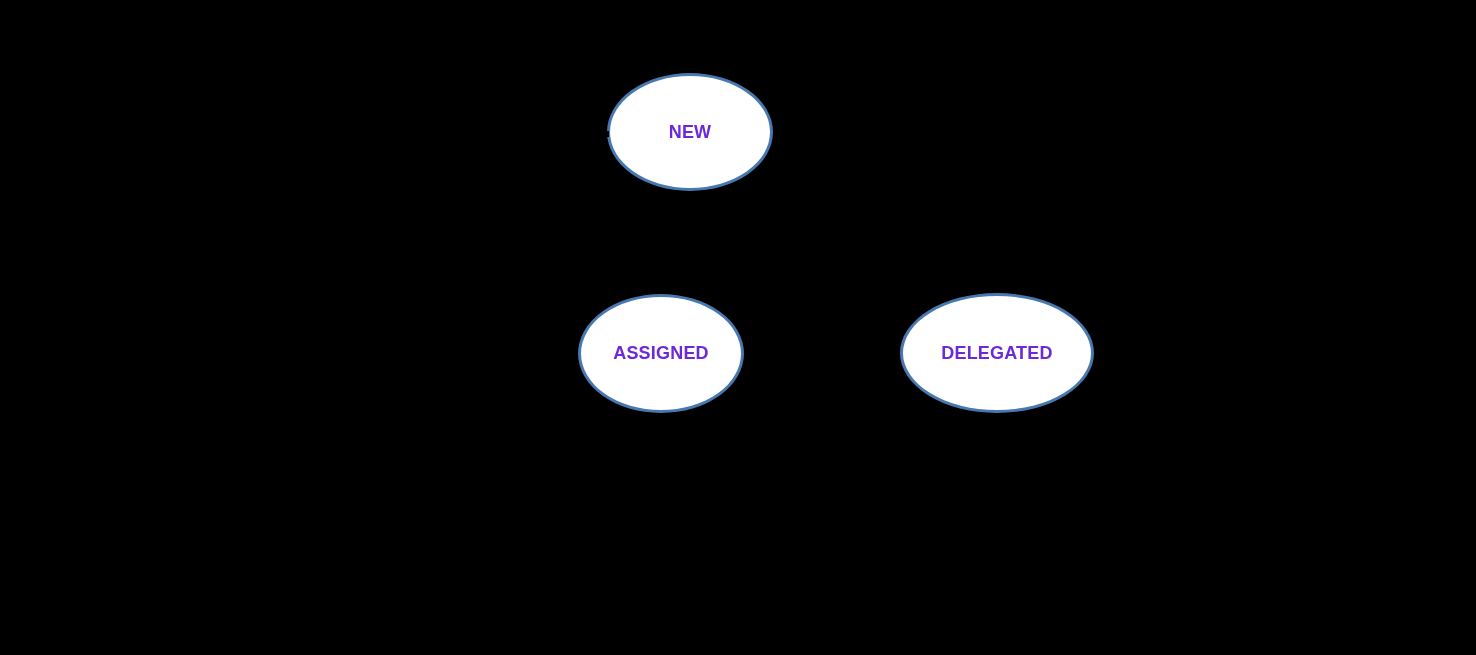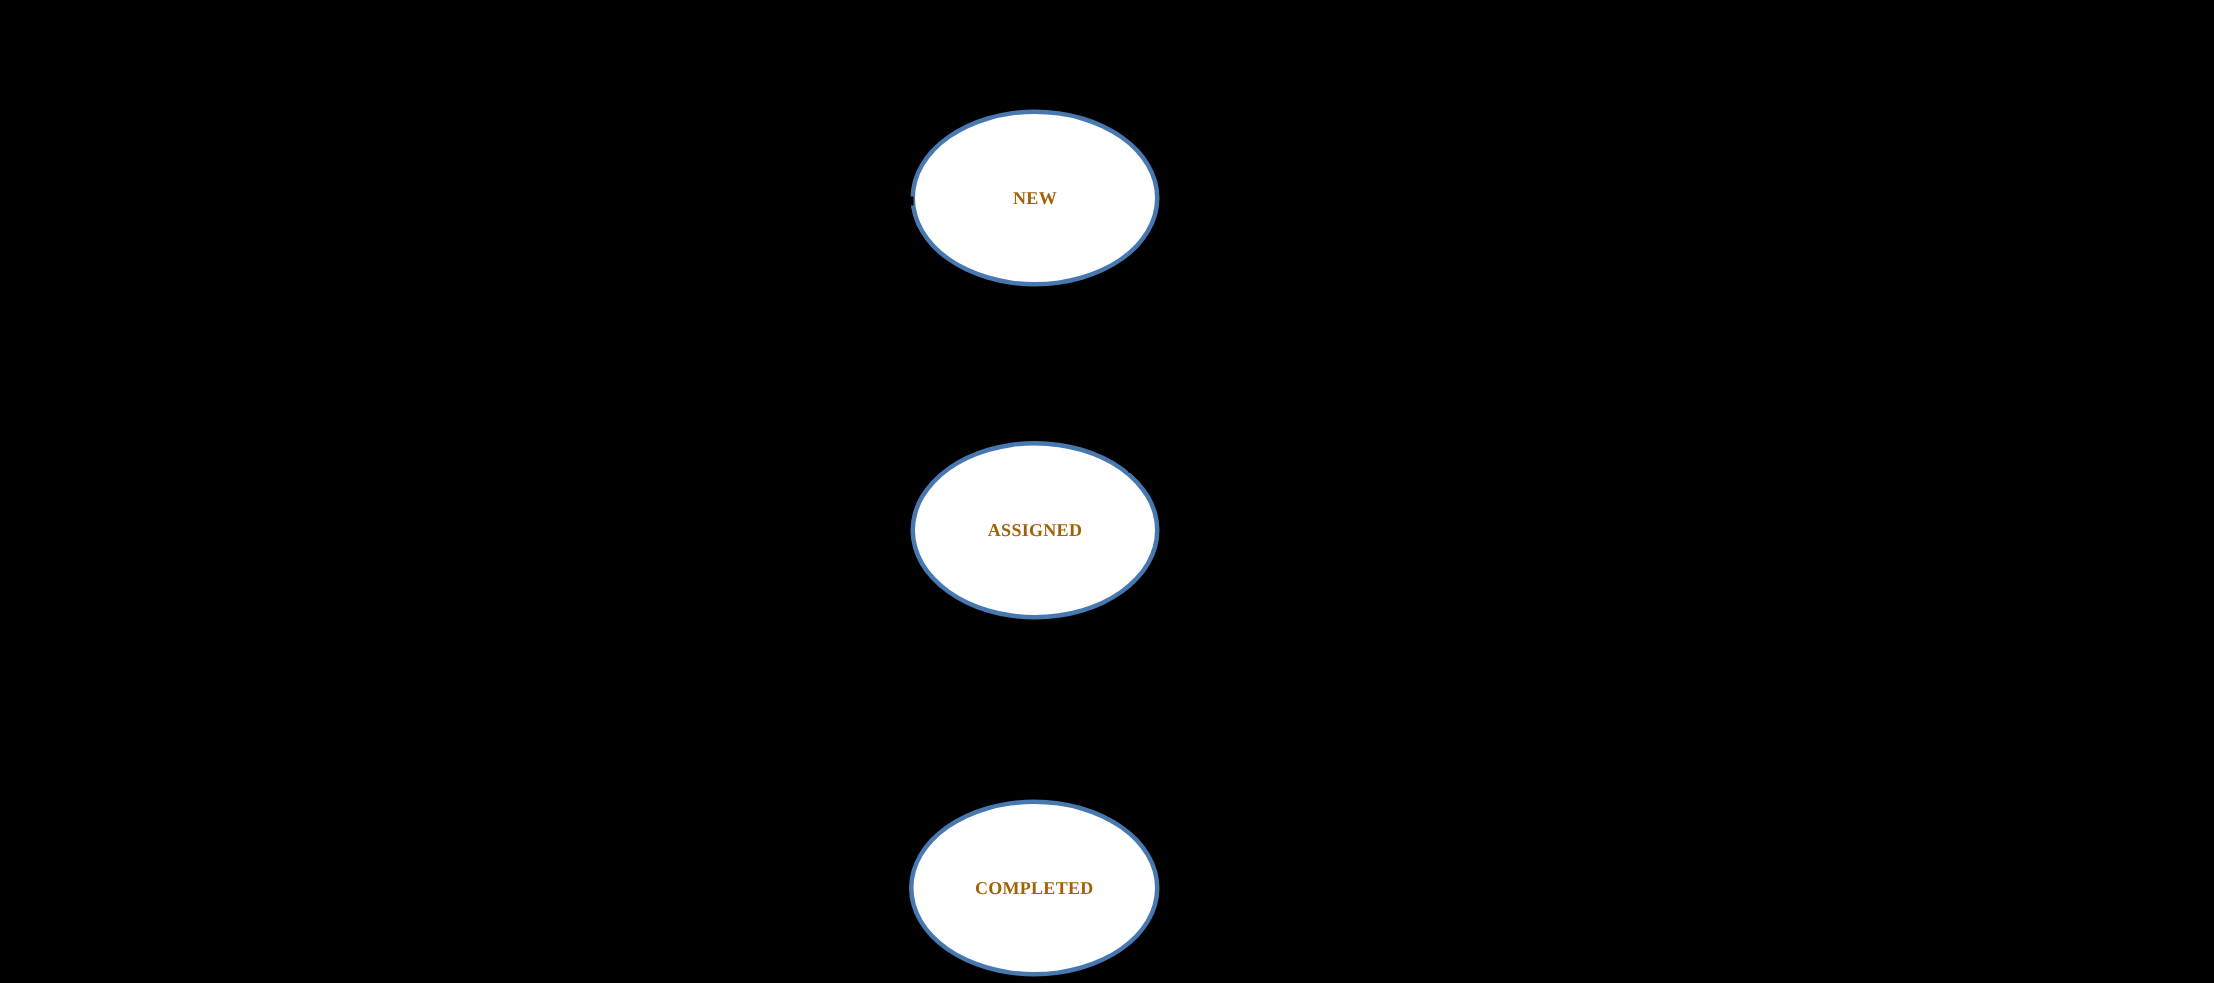--- a/index.html
+++ b/index.html
@@ -19,30 +19,29 @@
     position: absolute;
     background: #ffffff;
     border: 3px solid #4878b0;
     border-radius: 50%;
     box-sizing: border-box;
     display: flex;
     align-items: center;
     justify-content: center;
   }
   .node .label {
-    color: #a16207;
+    color: #6d28d9;
     font-weight: 700;
-    font-size: 12px;
+    font-size: 18px;
     letter-spacing: 0.2px;
     white-space: nowrap;
-    font-family: Liberation Serif, serif;
   }
   .node-new        { left: 607px; top: 73px;  width: 166px; height: 118px; }
   .node-unassigned { left: 251px; top: 294px; width: 204px; height: 119px; }
-  .node-assigned   { left: 607px; top: 294px; width: 166px; height: 119px; }
+  .node-assigned   { left: 578px; top: 294px; width: 166px; height: 119px; }
   .node-delegated  { left: 900px; top: 293px; width: 194px; height: 120px; }
   .node-completed  { left: 606px; top: 533px; width: 167px; height: 118px; }
   
   .artifact {
     position: absolute;
     background: #000000;
   }
   .artifact-new-left      { left: 604px; top: 131px; width: 5px; height: 6px; }
   .artifact-assigned-top  { left: 752px; top: 310px; width: 7px; height: 5px; }
 </style>
@@ -53,21 +52,21 @@
 
   <div class="node node-new">
     <span class="label">NEW</span>
   </div>
 
 
   <div class="node node-assigned">
     <span class="label">ASSIGNED</span>
   </div>
 
+  <div class="node node-delegated">
+    <span class="label">DELEGATED</span>
+  </div>
 
-  <div class="node node-completed">
-    <span class="label">COMPLETED</span>
-  </div>
 
   <div class="artifact artifact-new-left"></div>
   <div class="artifact artifact-assigned-top"></div>
 
 </div>
 
 </body></html>

